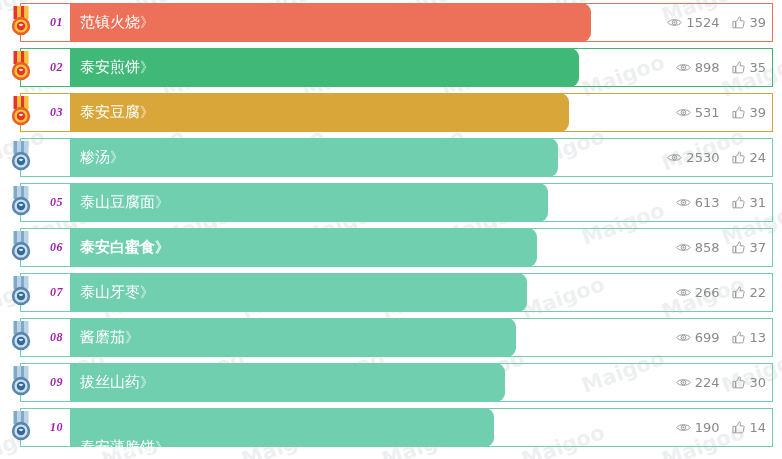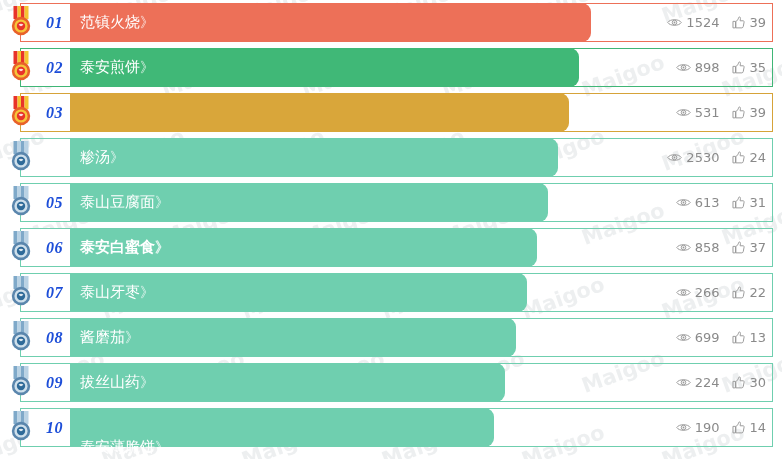--- a/index.html
+++ b/index.html
@@ -84,22 +84,22 @@
     z-index: 3;
     display: flex;
     align-items: center;
     justify-content: flex-end;
     padding-right: 7px;
     box-sizing: border-box;
   }
   .row-index {
     font-style: italic;
     font-weight: bold;
-    font-size: 16px;
-    color: #1d4ed8;
+    font-size: 12px;
+    color: #a21caf;
     font-family: "Liberation Serif", "DejaVu Serif", serif;
     letter-spacing: 0.5px;
   }
 
   
   .row-medal {
     position: absolute;
     left: 6px;
     top: 2px;
     width: 30px;
@@ -291,20 +291,21 @@
           <rect x="7.5" y="1" width="4" height="13" fill="#E8332A"></rect>
           <rect x="11.5" y="1" width="3.5" height="13" fill="#F5C431"></rect>
           <rect x="15" y="1" width="3.5" height="13" fill="#E8332A"></rect>
           <rect x="18.5" y="1" width="4" height="13" fill="#F5C431"></rect>
           <circle cx="15" cy="21" r="9.2" fill="#E8612A"></circle>
           <circle cx="15" cy="21" r="6.6" fill="#F6C63A"></circle>
           <circle cx="15" cy="21" r="4.2" fill="#E8332A"></circle>
           <path d="M12.6 19.6 q2.4 -1.6 4.8 0 q-2.4 3.4 -4.8 0 Z" fill="#ffffff" opacity="0.85"></path>
         </svg>
       </div>
+      <a class="row-title" href="#" style="text-decoration: none; color: rgb(255, 255, 255);"><span>泰安豆腐</span><span class="arrow">》</span></a>
       <div class="row-stats">
         <span class="stat">
           <span>
             <svg width="15" height="11" viewBox="0 0 20 14" fill="none" stroke="#9a9a9a" stroke-width="1.3">
               <path d="M1 7 C4 2, 16 2, 19 7 C16 12, 4 12, 1 7 Z"></path>
               <circle cx="10" cy="7" r="3"></circle>
               <circle cx="10" cy="7" r="1.2" fill="#9a9a9a" stroke="none"></circle>
             </svg>
           </span>
           <span class="stat-value">531</span>

